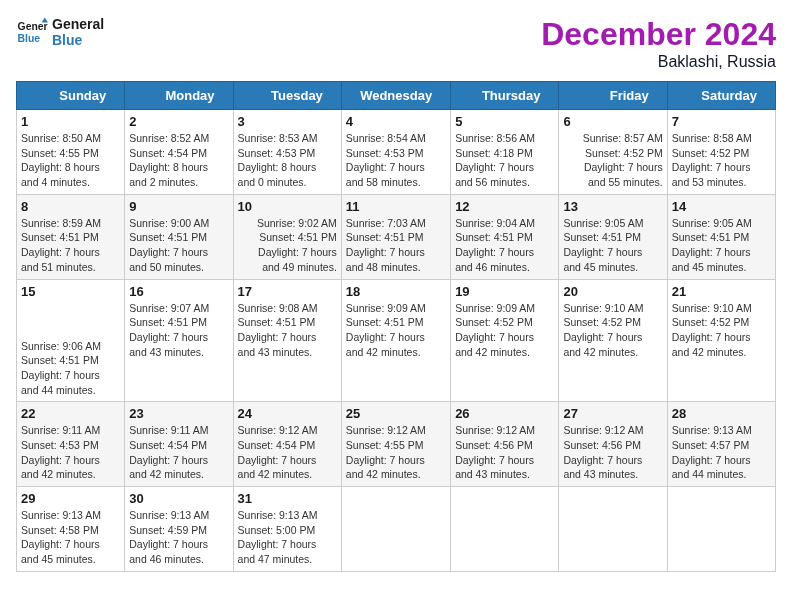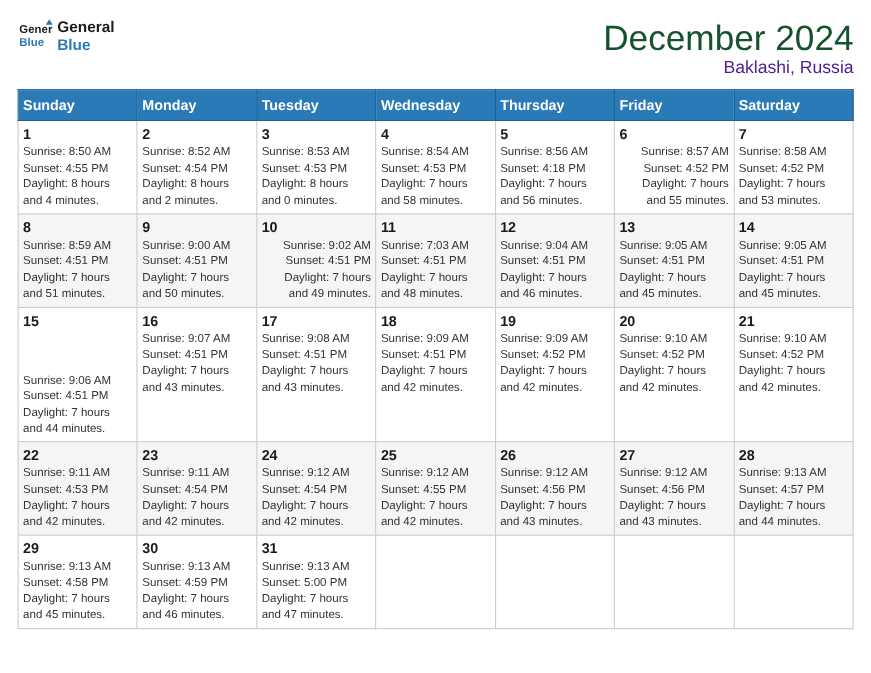--- a/index.html
+++ b/index.html
@@ -23,37 +23,37 @@
     }
     .logo-icon {
       width: 32px;
       height: 32px;
     }
     .title-area {
       text-align: right;
     }
     .month-title {
       font-size: 32px;
-      font-weight: normal;
-      color: #14532d;
+      font-weight: bold;
+      color: #a21caf;
     }
     .location-title {
       font-size: 16px;
-      color: #4c1d95;
+      color: #0f172a;
     }
     .calendar {
       width: 100%;
       border-collapse: collapse;
       font-size: 11px;
     }
     .calendar th {
       background: #2a7ab8;
       color: #fff;
-      padding: 6px 4px;
-      text-align: left;
+      padding: 6px 18px;
+      text-align: right;
       font-size: 13px;
       font-weight: bold;
       border: 1px solid #1e6099;
     }
     .calendar td {
       vertical-align: top;
       padding: 4px;
       border: 1px solid #ccc;
       width: 108px;
       min-height: 80px;

